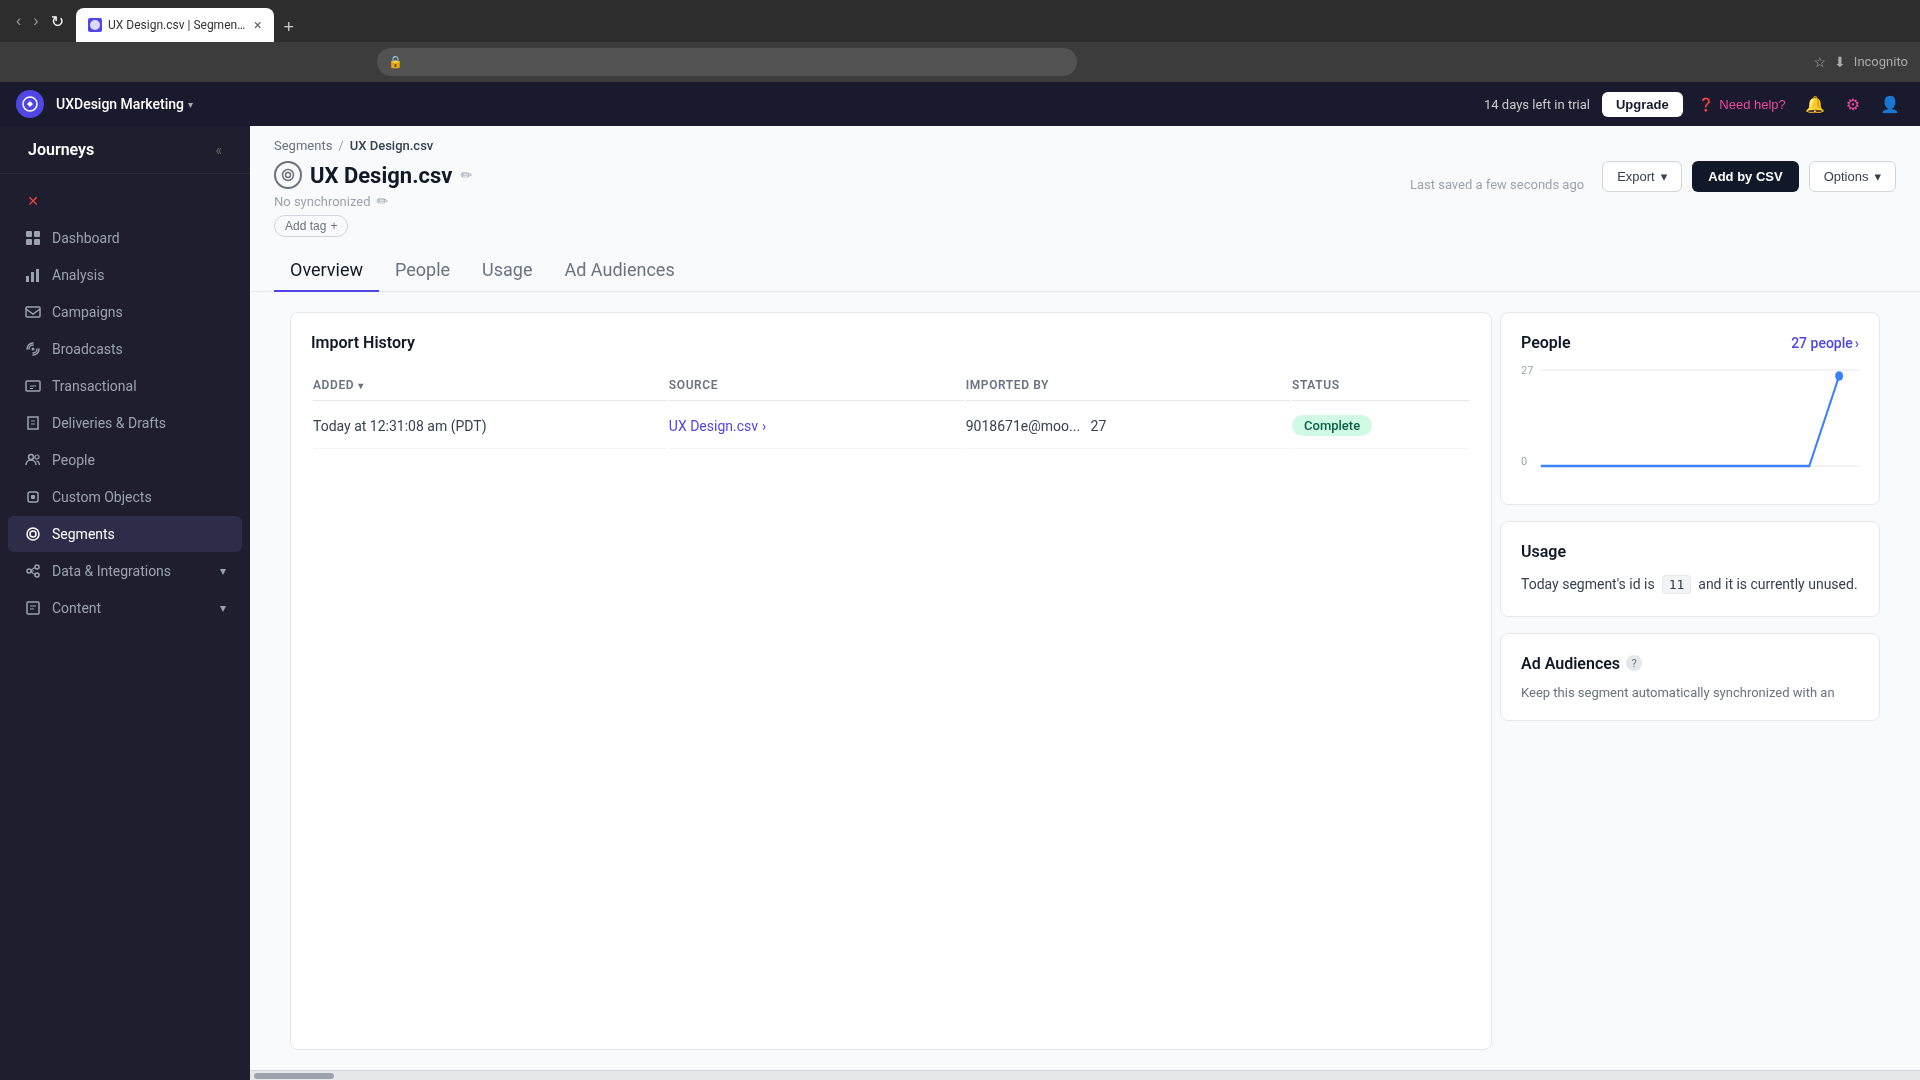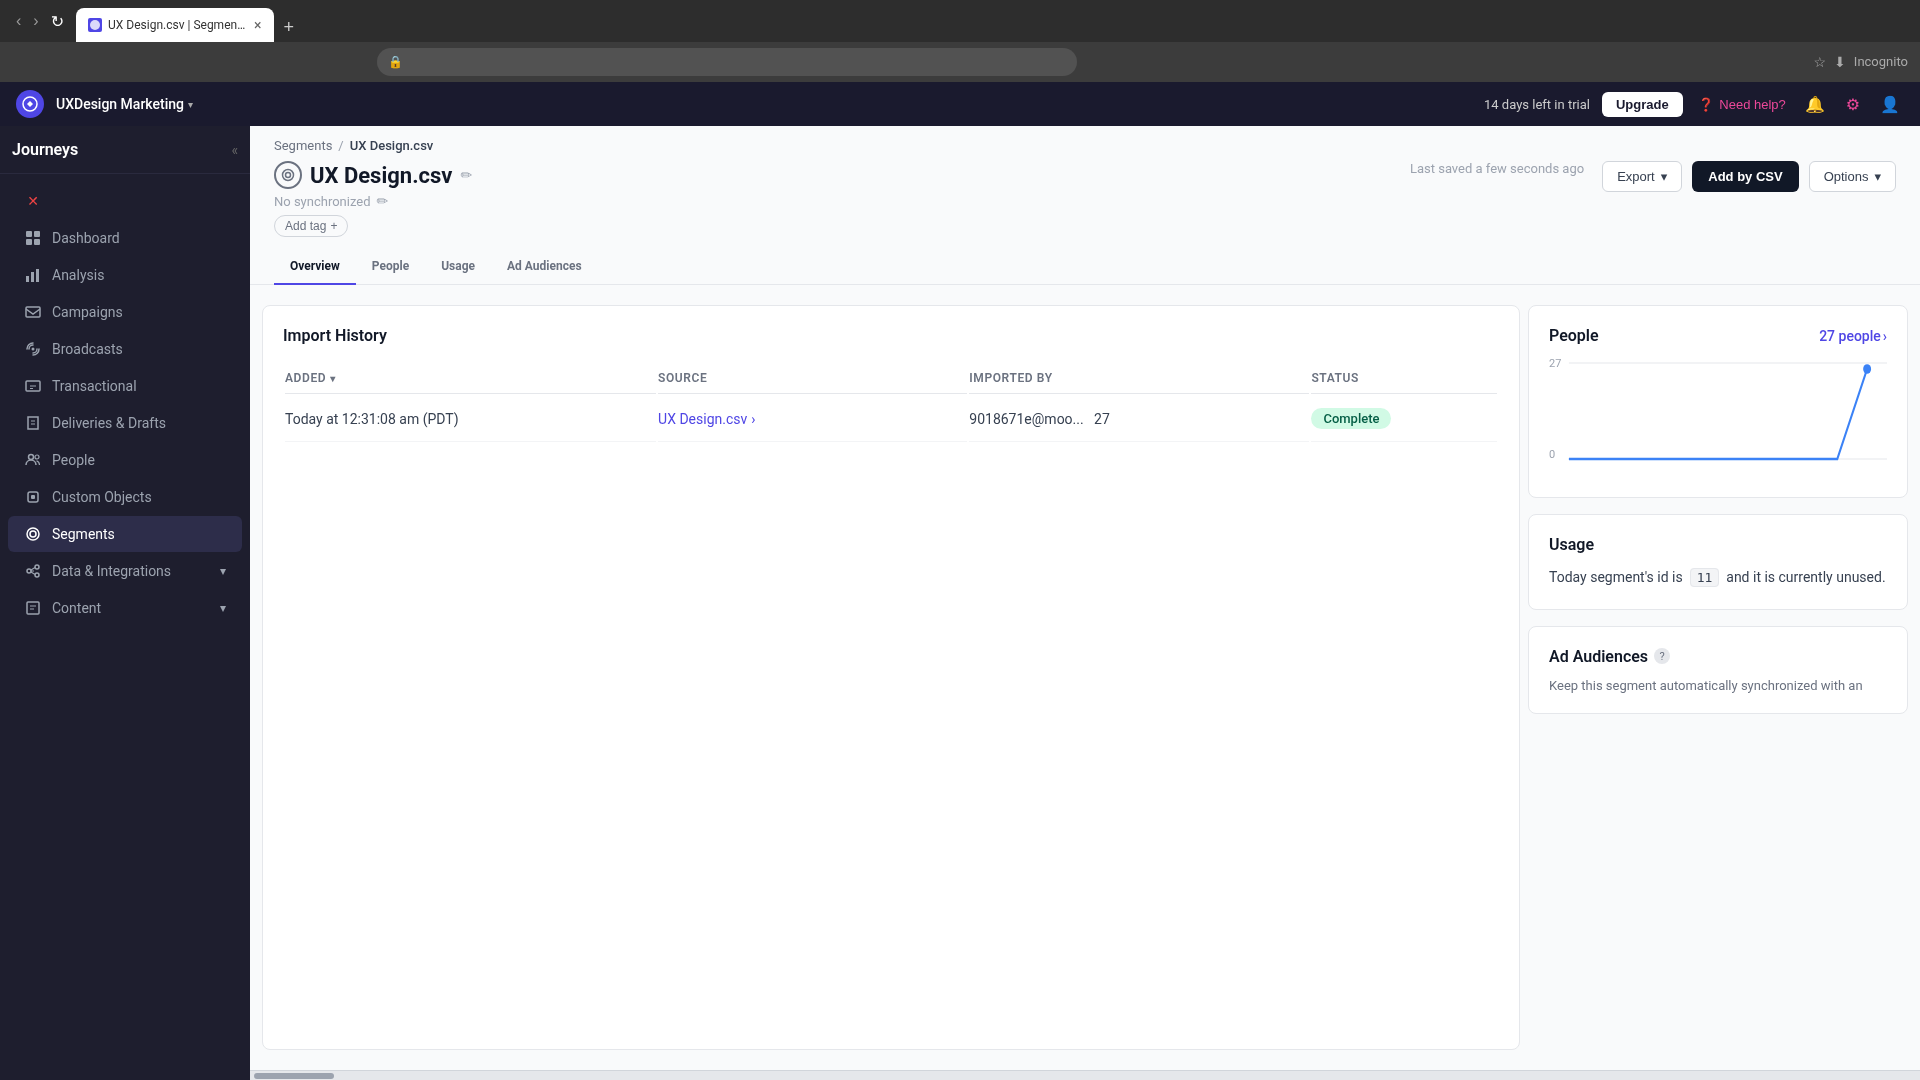--- a/index.html
+++ b/index.html
@@ -30,21 +30,21 @@
     .header-right { margin-left: auto; display: flex; align-items: center; gap: 12px; }
     .trial-text { font-size: 13px; color: #ccc; }
     .upgrade-btn { background: #fff; color: #1a1a2e; border: none; border-radius: 6px; padding: 5px 14px; font-size: 13px; font-weight: 600; cursor: pointer; }
     .header-icon-btn { background: none; border: none; color: #ec4899; font-size: 16px; cursor: pointer; padding: 4px; }
 
     
     .main-layout { display: flex; height: calc(1080px - 42px - 40px - 44px); }
 
     
     .sidebar { width: 250px; background: #1e1e2e; color: #ccc; display: flex; flex-direction: column; flex-shrink: 0; }
-    .sidebar-header { padding: 14px 12px; display: flex; align-items: center; justify-content: space-between; border-bottom: 1px solid #2a2a3e; }
+    .sidebar-header { padding: 14px 28px; display: flex; align-items: center; justify-content: space-between; border-bottom: 1px solid #2a2a3e; }
     .sidebar-title { font-size: 16px; font-weight: 600; color: #fff; }
     .sidebar-collapse { color: #666; cursor: pointer; font-size: 14px; }
     .sidebar-nav { flex: 1; overflow-y: auto; padding: 8px 0; }
     .nav-item { display: flex; align-items: center; gap: 10px; padding: 9px 16px; cursor: pointer; color: #9ca3af; font-size: 14px; border-radius: 6px; margin: 1px 8px; transition: background 0.15s; }
     .nav-item.active { background: #2d2d4a; color: #fff; }
     .nav-item .nav-icon { width: 18px; height: 18px; display: flex; align-items: center; justify-content: center; flex-shrink: 0; }
     .nav-item-close { color: #ef4444; }
     .nav-item-expand { margin-left: auto; font-size: 12px; }
 
     
@@ -58,33 +58,33 @@
 
     
     .page-header { padding: 8px 24px 0; display: flex; align-items: flex-start; justify-content: space-between; }
     .page-title-area { display: flex; flex-direction: column; gap: 4px; }
     .page-title-row { display: flex; align-items: center; gap: 8px; }
     .segment-icon { width: 28px; height: 28px; border: 2px solid #6b7280; border-radius: 50%; display: flex; align-items: center; justify-content: center; color: #6b7280; font-size: 14px; }
     .page-title { font-size: 22px; font-weight: 700; color: #111827; }
     .edit-icon { color: #9ca3af; cursor: pointer; font-size: 14px; }
     .page-desc { color: #9ca3af; font-size: 13px; display: flex; align-items: center; gap: 6px; }
     .add-tag-btn { background: none; border: 1px solid #d1d5db; border-radius: 16px; padding: 3px 10px; font-size: 12px; color: #6b7280; cursor: pointer; display: flex; align-items: center; gap: 4px; }
-    .page-actions { display: flex; align-items: flex-start; gap: 10px; margin-left: 35px; }
+    .page-actions { display: flex; align-items: flex-end; gap: 10px; margin-left: 35px; }
     .save-status { font-size: 13px; color: #9ca3af; margin-right: 8px; }
     .export-btn { background: #fff; border: 1px solid #d1d5db; border-radius: 6px; padding: 7px 14px; font-size: 13px; color: #374151; cursor: pointer; display: flex; align-items: center; gap: 6px; font-weight: 500; }
     .add-csv-btn { background: #111827; color: #fff; border: none; border-radius: 6px; padding: 8px 16px; font-size: 13px; font-weight: 600; cursor: pointer; }
     .options-btn { background: #fff; border: 1px solid #d1d5db; border-radius: 6px; padding: 7px 14px; font-size: 13px; color: #374151; cursor: pointer; display: flex; align-items: center; gap: 6px; font-weight: 500; }
 
     
     .tab-bar { padding: 0 24px; margin-top: 12px; border-bottom: 1px solid #e5e7eb; display: flex; gap: 0; }
-    .tab-item { padding: 10px 16px; font-size: 12px; color: #6b7280; cursor: pointer; border-bottom: 2px solid transparent; margin-bottom: -1px; font-weight: 700; }
+    .tab-item { padding: 10px 16px; font-size: 18px; color: #6b7280; cursor: pointer; border-bottom: 2px solid transparent; margin-bottom: -1px; font-weight: 400; }
     .tab-item.active { color: #111827; border-bottom-color: #4f46e5; }
 
     
-    .content-split { display: flex; flex: 1; overflow: hidden; padding: 20px 12px; gap: 8px; }
+    .content-split { display: flex; flex: 1; overflow: hidden; padding: 20px 40px; gap: 8px; }
 
     
     .import-panel { flex: 1; background: #fff; border: 1px solid #e5e7eb; border-radius: 8px; padding: 20px; overflow-y: auto; }
     .import-title { font-size: 16px; font-weight: 600; color: #111827; margin-bottom: 16px; }
     .import-table { width: 100%; }
     .import-thead th { text-align: left; font-size: 12px; font-weight: 600; color: #6b7280; text-transform: uppercase; letter-spacing: 0.05em; padding: 8px 0; border-bottom: 1px solid #e5e7eb; }
     .import-tbody td { padding: 12px 0; font-size: 14px; color: #374151; border-bottom: 1px solid #f3f4f6; vertical-align: middle; }
     .import-tbody td:not(:last-child) { padding-right: 16px; }
     .source-link { color: #4f46e5; cursor: pointer; display: flex; align-items: center; gap: 4px; }
     .status-badge { display: inline-flex; align-items: center; background: #d1fae5; color: #065f46; border-radius: 16px; padding: 3px 12px; font-size: 13px; font-weight: 500; }

